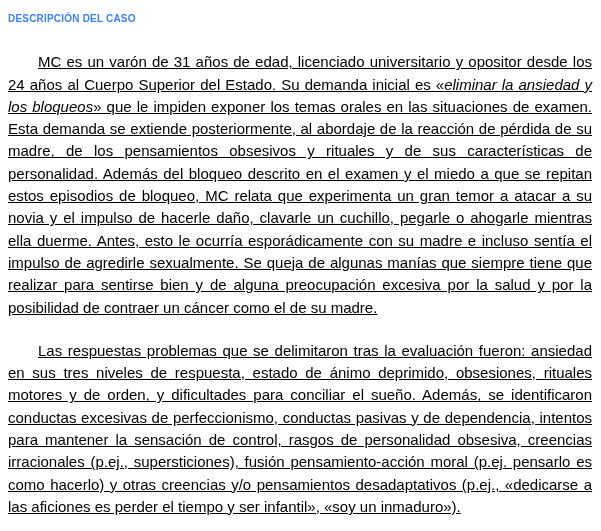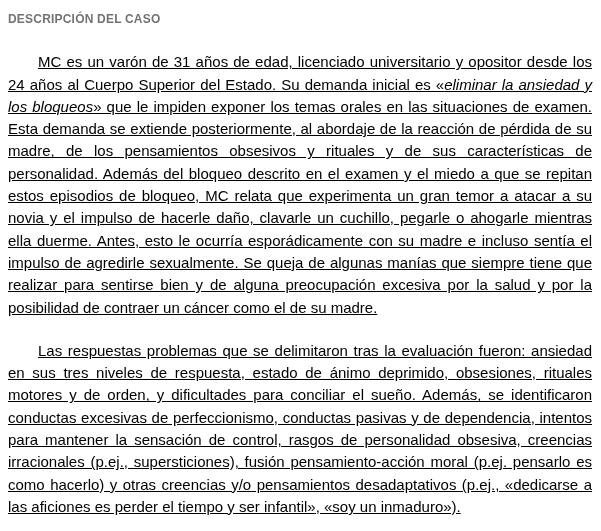--- a/index.html
+++ b/index.html
@@ -18,24 +18,24 @@
       height: 531px;
       padding: 8px 9px 0 8px;
       background: #ffffff;
       color: #000000;
       font-family: "Liberation Sans", "DejaVu Sans", sans-serif;
       font-size: 15px;
       line-height: 22.3px;
     }
     .title {
       margin: 0 0 21px 0;
-      font-size: 12px;
+      font-size: 10px;
       font-weight: 700;
       letter-spacing: 0.2px;
-      color: #737373;
+      color: #3b82f6;
     }
     .body-paragraph {
       margin: 0;
       text-align: justify;
       text-indent: 30px;
       color: #000000;
       text-decoration: underline;
     }
     .body-paragraph + .body-paragraph {
       margin-top: 21px;

